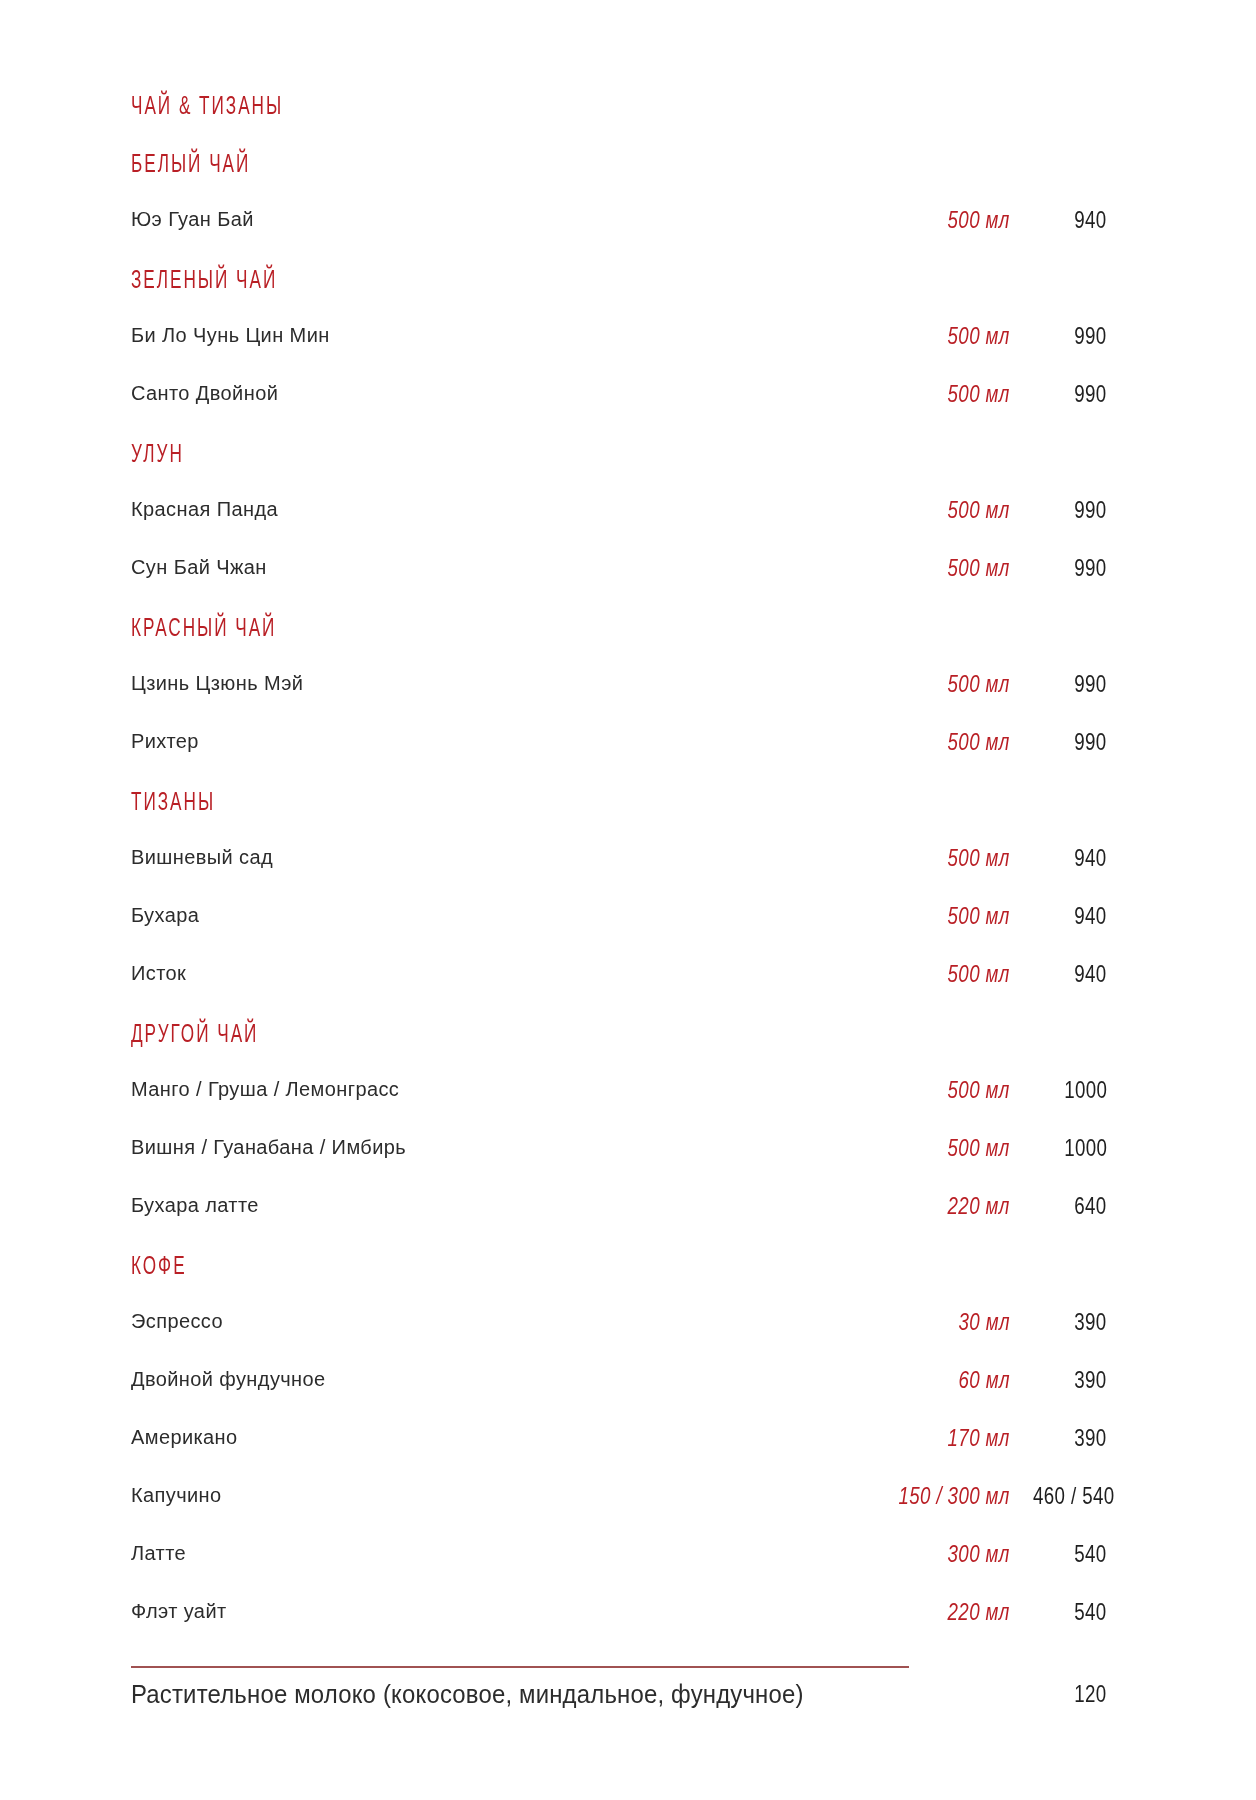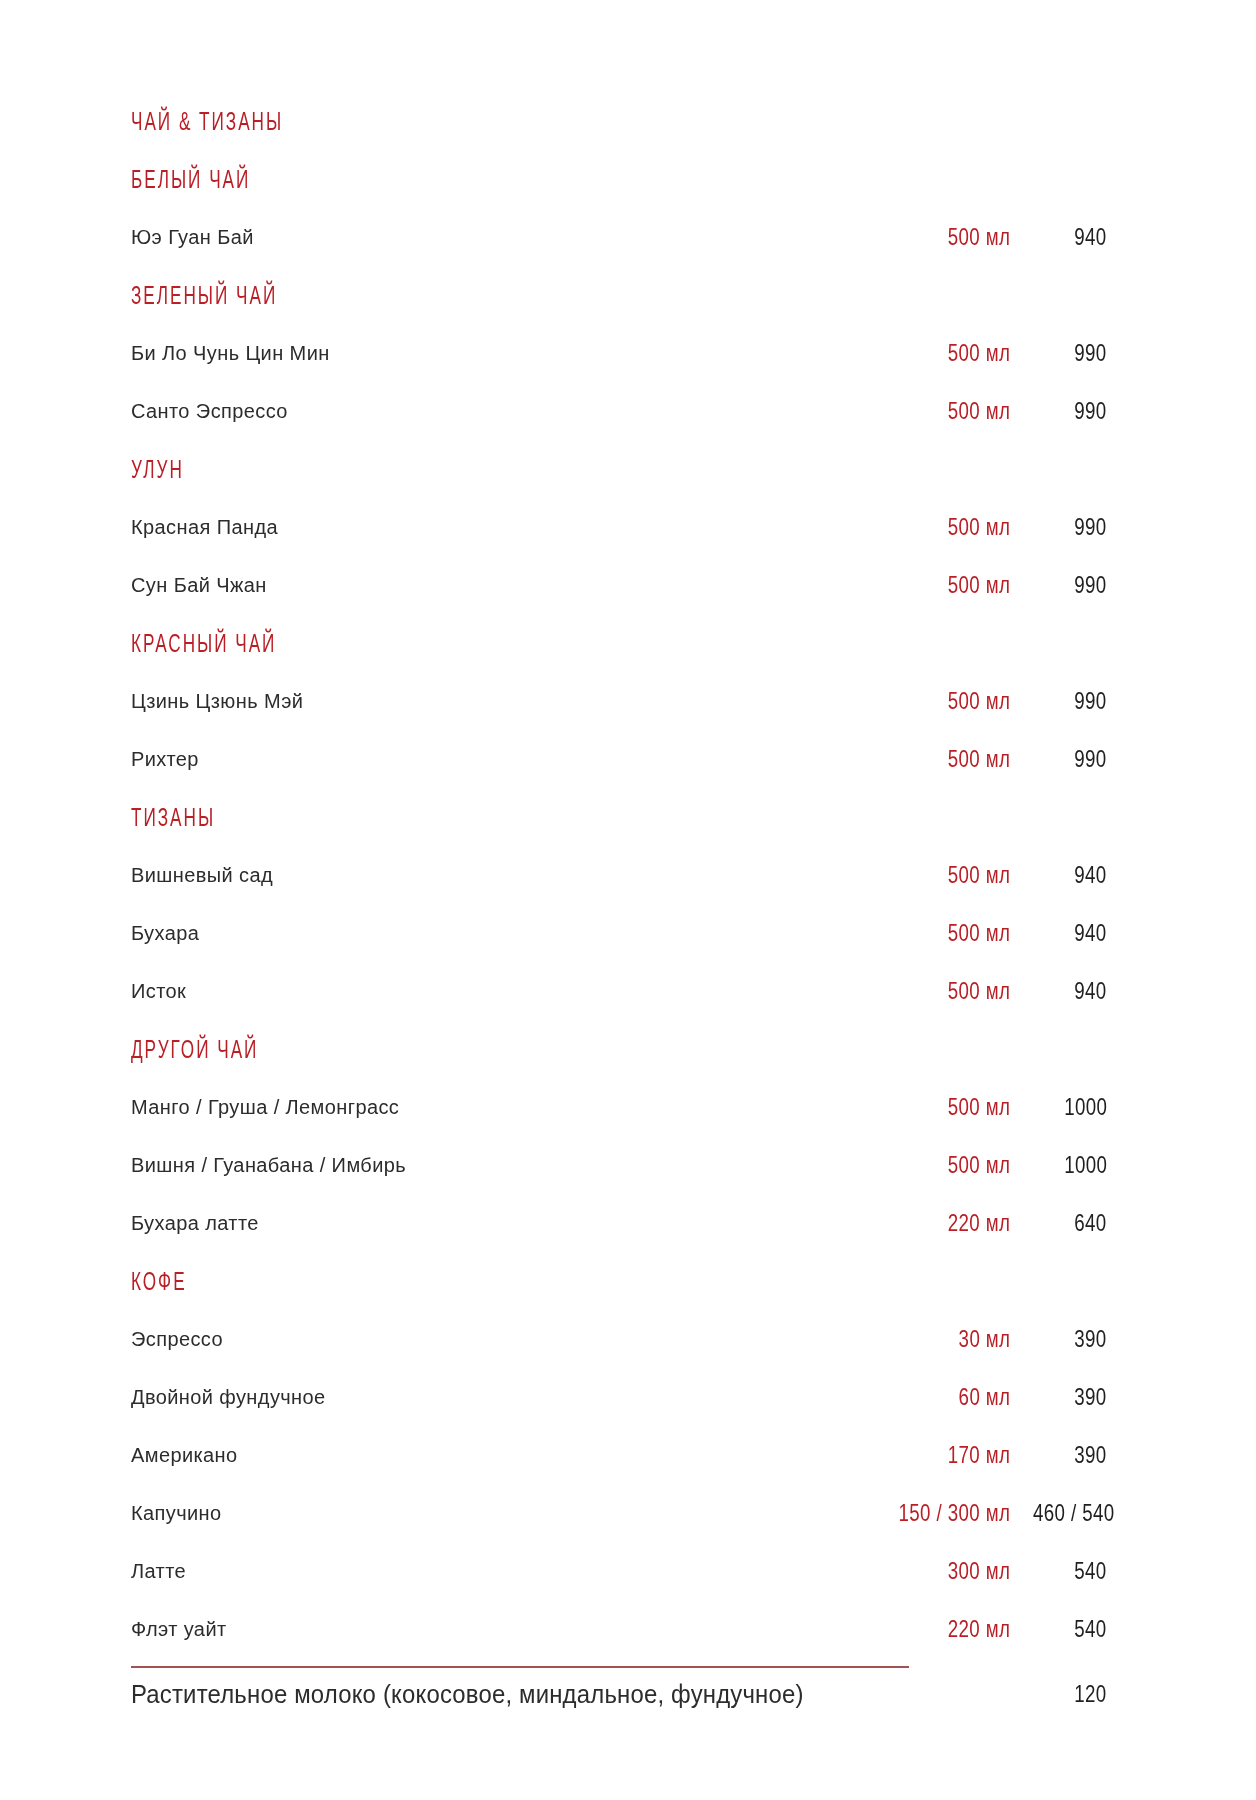--- a/index.html
+++ b/index.html
@@ -10,35 +10,35 @@
     --paper:#ffffff;
   }
   html,body{margin:0;padding:0;background:#f2f2f2;}
   .page{
     width:1256px;height:1800px;background:var(--paper);
     margin:0 auto;box-sizing:border-box;
     padding:92px 149px 0 131px;
     font-family:"Liberation Sans", sans-serif;
     overflow:hidden;
   }
-  .row{height:58px;display:flex;align-items:center;}
+  .row{height:58px;display:flex;}
   
   .row-header .hdr{
     display:inline-block;
     transform:scaleX(0.66);transform-origin:0 50%;
     font-size:26px;line-height:1;letter-spacing:3px;
     color:var(--accent);white-space:nowrap;
     font-weight:400;
   }
   
   .item-name{
     flex:1;font-size:20px;color:var(--ink);
     letter-spacing:0.4px;white-space:nowrap;
   }
-  .item-volume{width:210px;text-align:right;color:var(--accent);white-space:nowrap;}
+  .item-volume{width:210px;text-align:right;color:var(--accent);white-space:nowrap;font-style:italic;}
   .item-price{width:97px;text-align:right;color:var(--price-ink);white-space:nowrap;}
   .cond{
     display:inline-block;
     transform:scaleX(0.78);transform-origin:100% 50%;
     font-size:24px;line-height:1;letter-spacing:0.5px;
   }
   
   .divider{
     width:778px;height:0;
     border-top:2px solid var(--divider);
@@ -77,21 +77,21 @@
     <span class="hdr">ЗЕЛЕНЫЙ ЧАЙ</span>
   </div>
 
   <div class="row row-item">
     <span class="item-name">Би Ло Чунь Цин Мин</span>
     <span class="item-volume"><span class="cond">500 мл</span></span>
     <span class="item-price"><span class="cond">990</span></span>
   </div>
 
   <div class="row row-item">
-    <span class="item-name">Санто Эспрессо</span>
+    <span class="item-name">Санто Двойной</span>
     <span class="item-volume"><span class="cond">500 мл</span></span>
     <span class="item-price"><span class="cond">990</span></span>
   </div>
 
   <div class="row row-header">
     <span class="hdr">УЛУН</span>
   </div>
 
   <div class="row row-item">
     <span class="item-name">Красная Панда</span>

